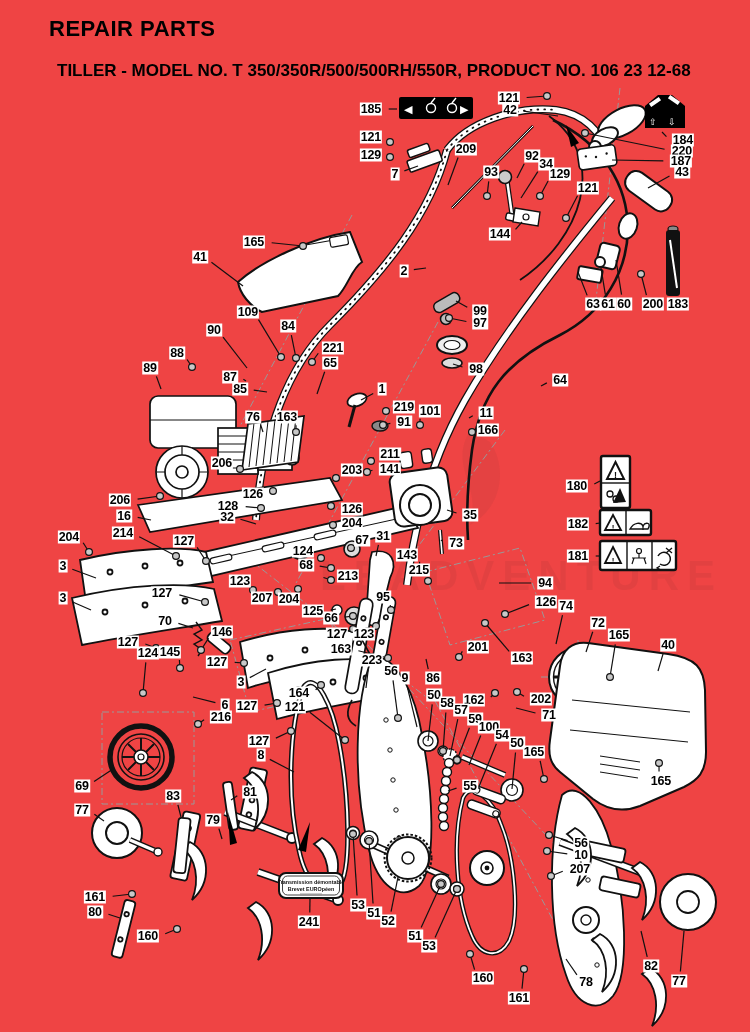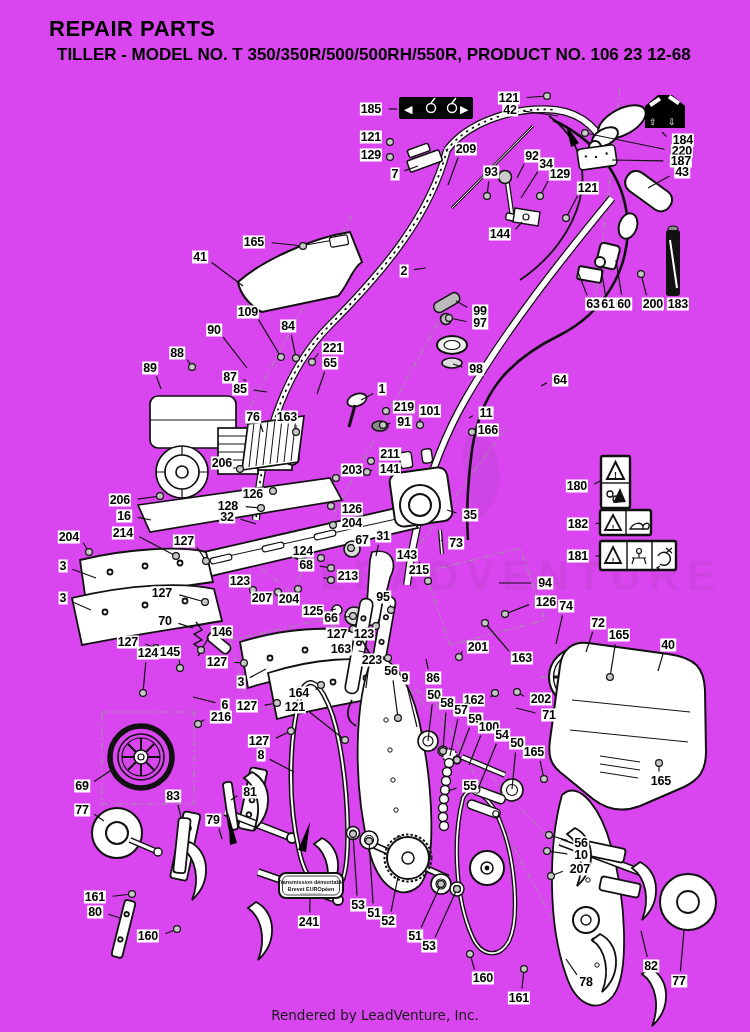--- a/index.html
+++ b/index.html
@@ -1,20 +1,20 @@
 <!DOCTYPE html>
 <html><head>
 <meta charset="utf-8">
 <style>
   html,body{margin:0;padding:0;background:#fff;}
-  .page{position:relative;width:750px;height:1032px;background:#d946ef;overflow:hidden;
+  .page{position:relative;width:750px;height:1032px;background:#ef4444;overflow:hidden;
         font-family:"Liberation Sans",sans-serif;}
   .title{position:absolute;left:49px;top:16px;font-size:22px;font-weight:bold;
          letter-spacing:.5px;color:#000;white-space:nowrap;}
-  .subtitle{position:absolute;left:57px;top:45px;font-size:17px;font-weight:bold;
+  .subtitle{position:absolute;left:57px;top:61px;font-size:17px;font-weight:bold;
             color:#000;white-space:nowrap;}
   #artsvg{position:absolute;left:0;top:0;}
   .callout{position:absolute;transform:translate(-50%,-50%);font-size:12.5px;font-weight:bold;
            color:#000;background:#fff;padding:0 1px;line-height:13px;letter-spacing:-.2px;
            white-space:nowrap;z-index:3;}
   .footer{position:absolute;left:0;right:0;top:1007px;text-align:center;font-size:13.5px;
           color:#1a1a1a;font-family:"DejaVu Sans",sans-serif;}
 </style>
 </head>
 <body>
@@ -781,14 +781,13 @@
       <div class="callout" style="left: 502px; top: 735px;">54</div>
       <div class="callout" style="left: 517px; top: 743px;">50</div>
       <div class="callout" style="left: 534px; top: 752px;">165</div>
       <div class="callout" style="left: 470px; top: 786px;">55</div>
       <div class="callout" style="left: 661px; top: 781px;">165</div>
       <div class="callout" style="left: 577px; top: 486px;">180</div>
       <div class="callout" style="left: 578px; top: 524px;">182</div>
       <div class="callout" style="left: 578px; top: 556px;">181</div>
     </div>
 
-  <div class="footer">Rendered by LeadVenture, Inc.</div>
 </div>
 
 </body></html>

